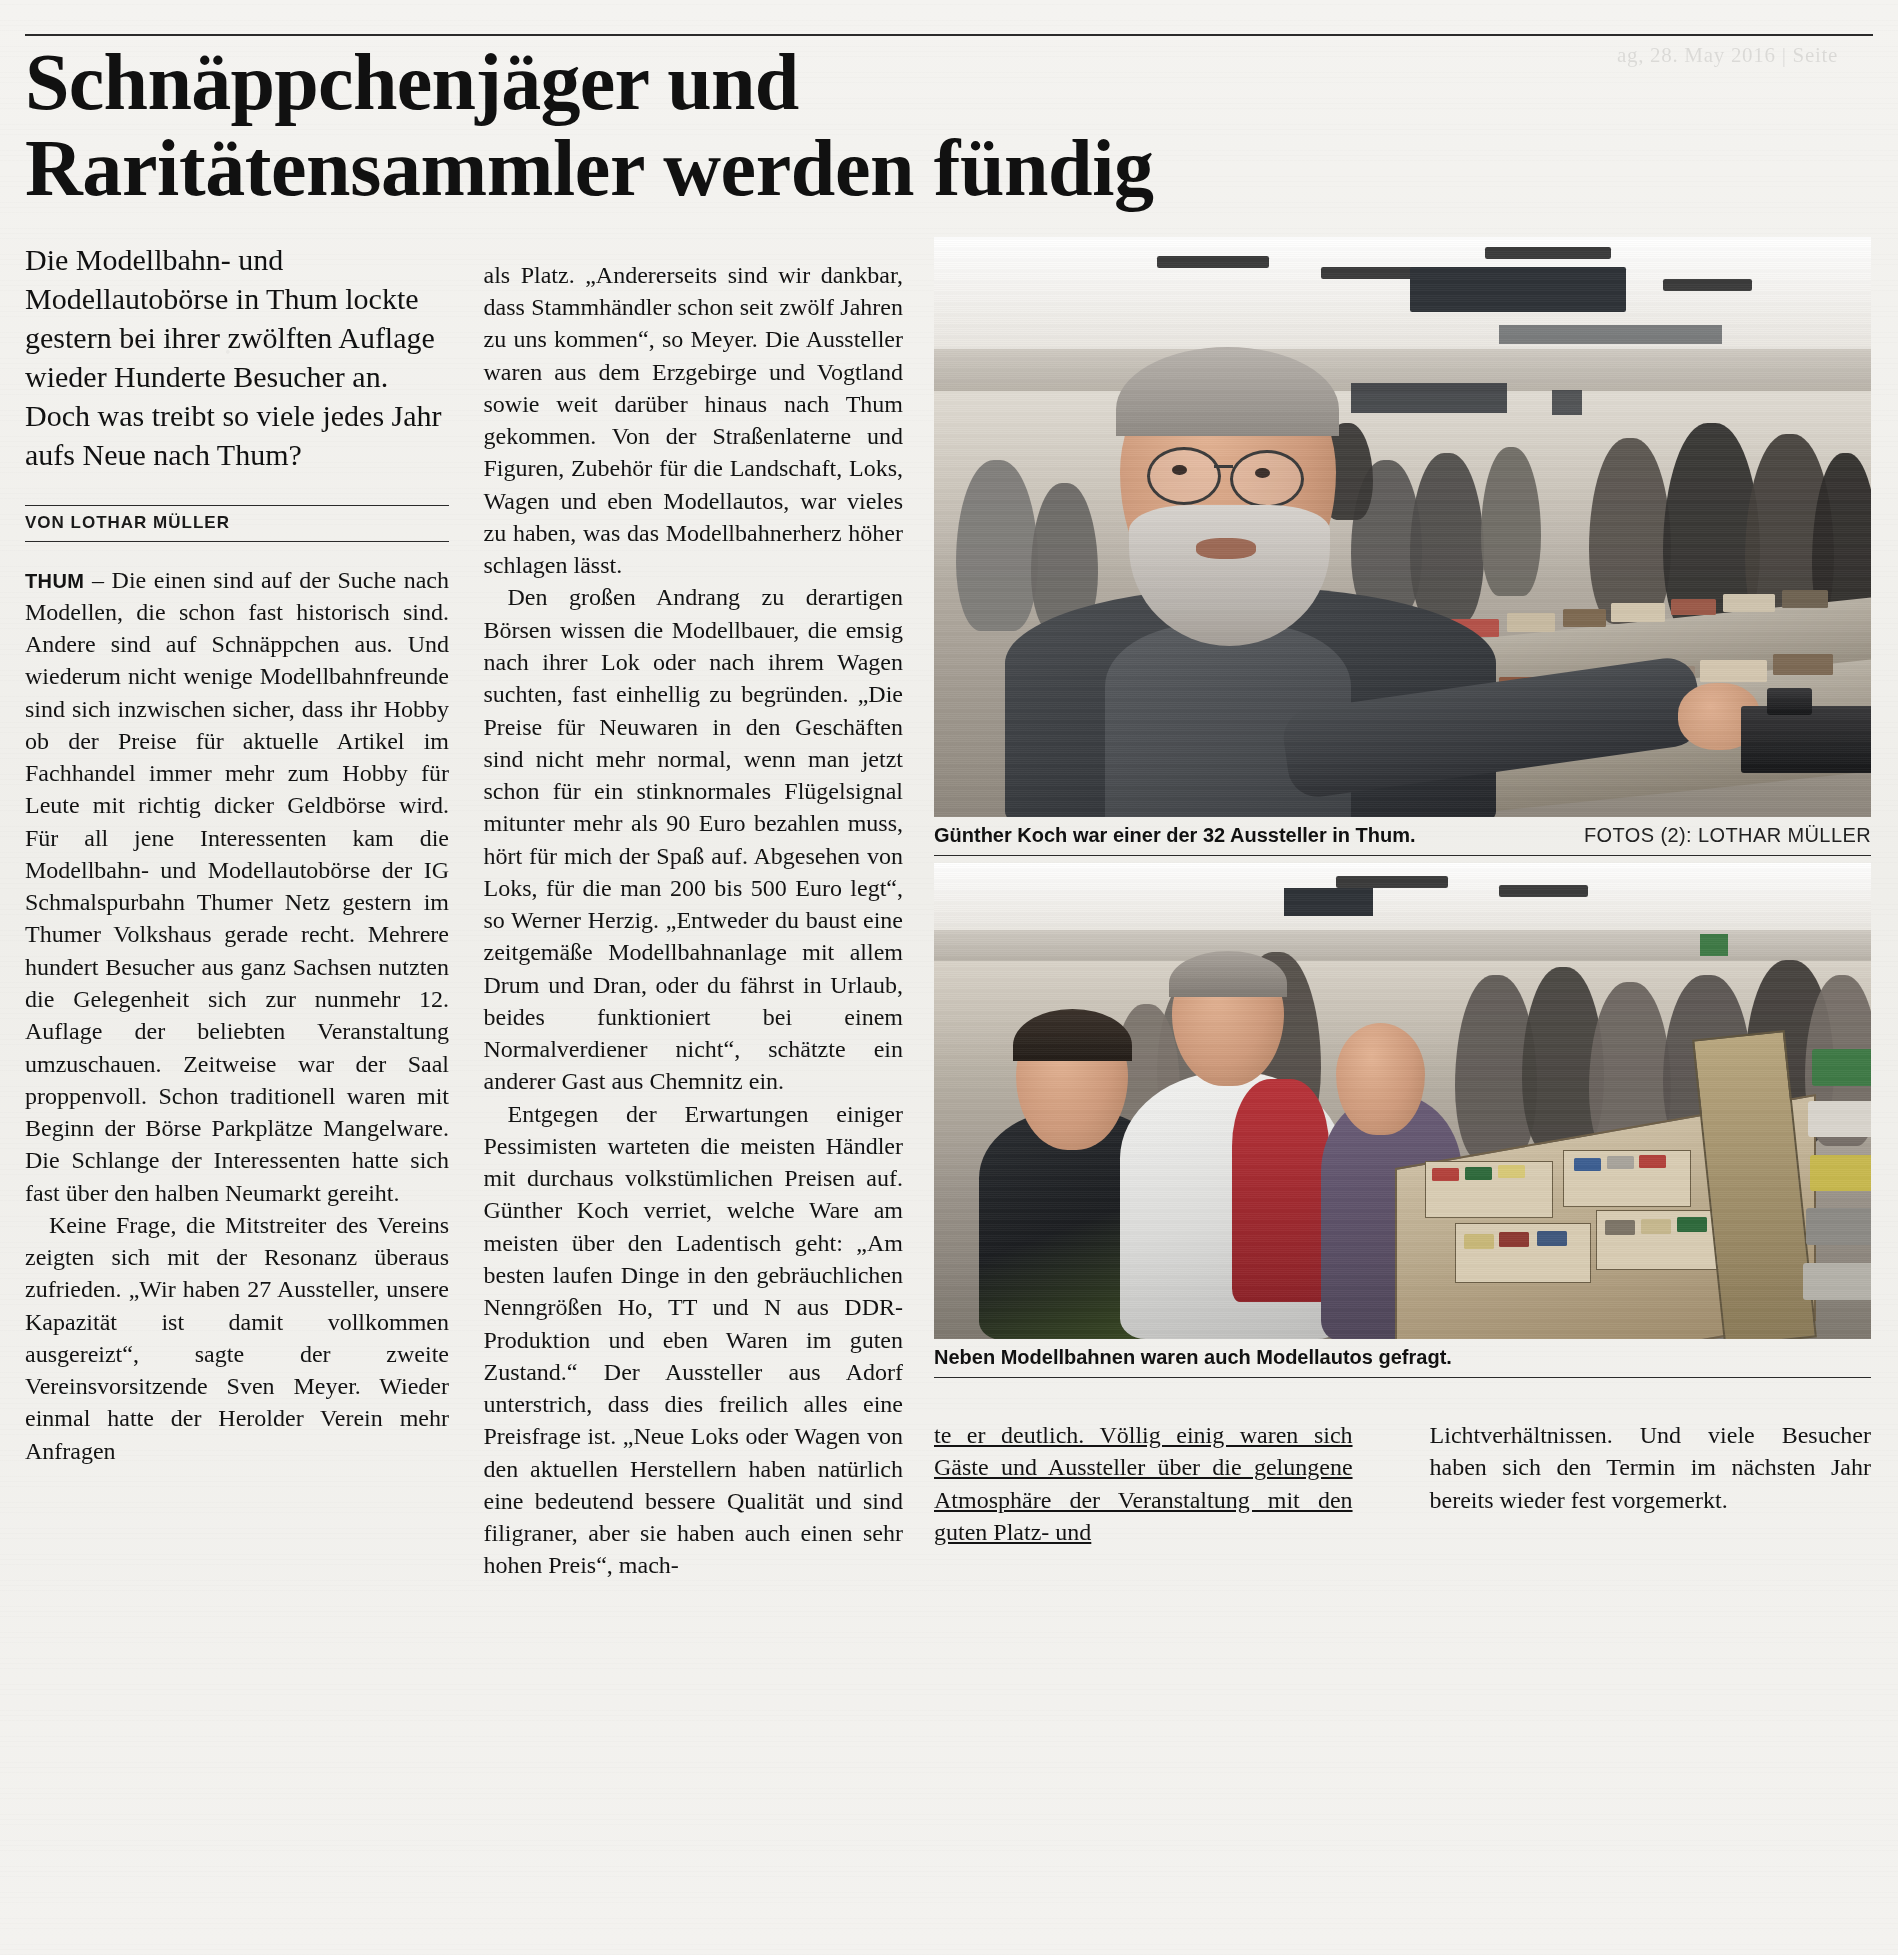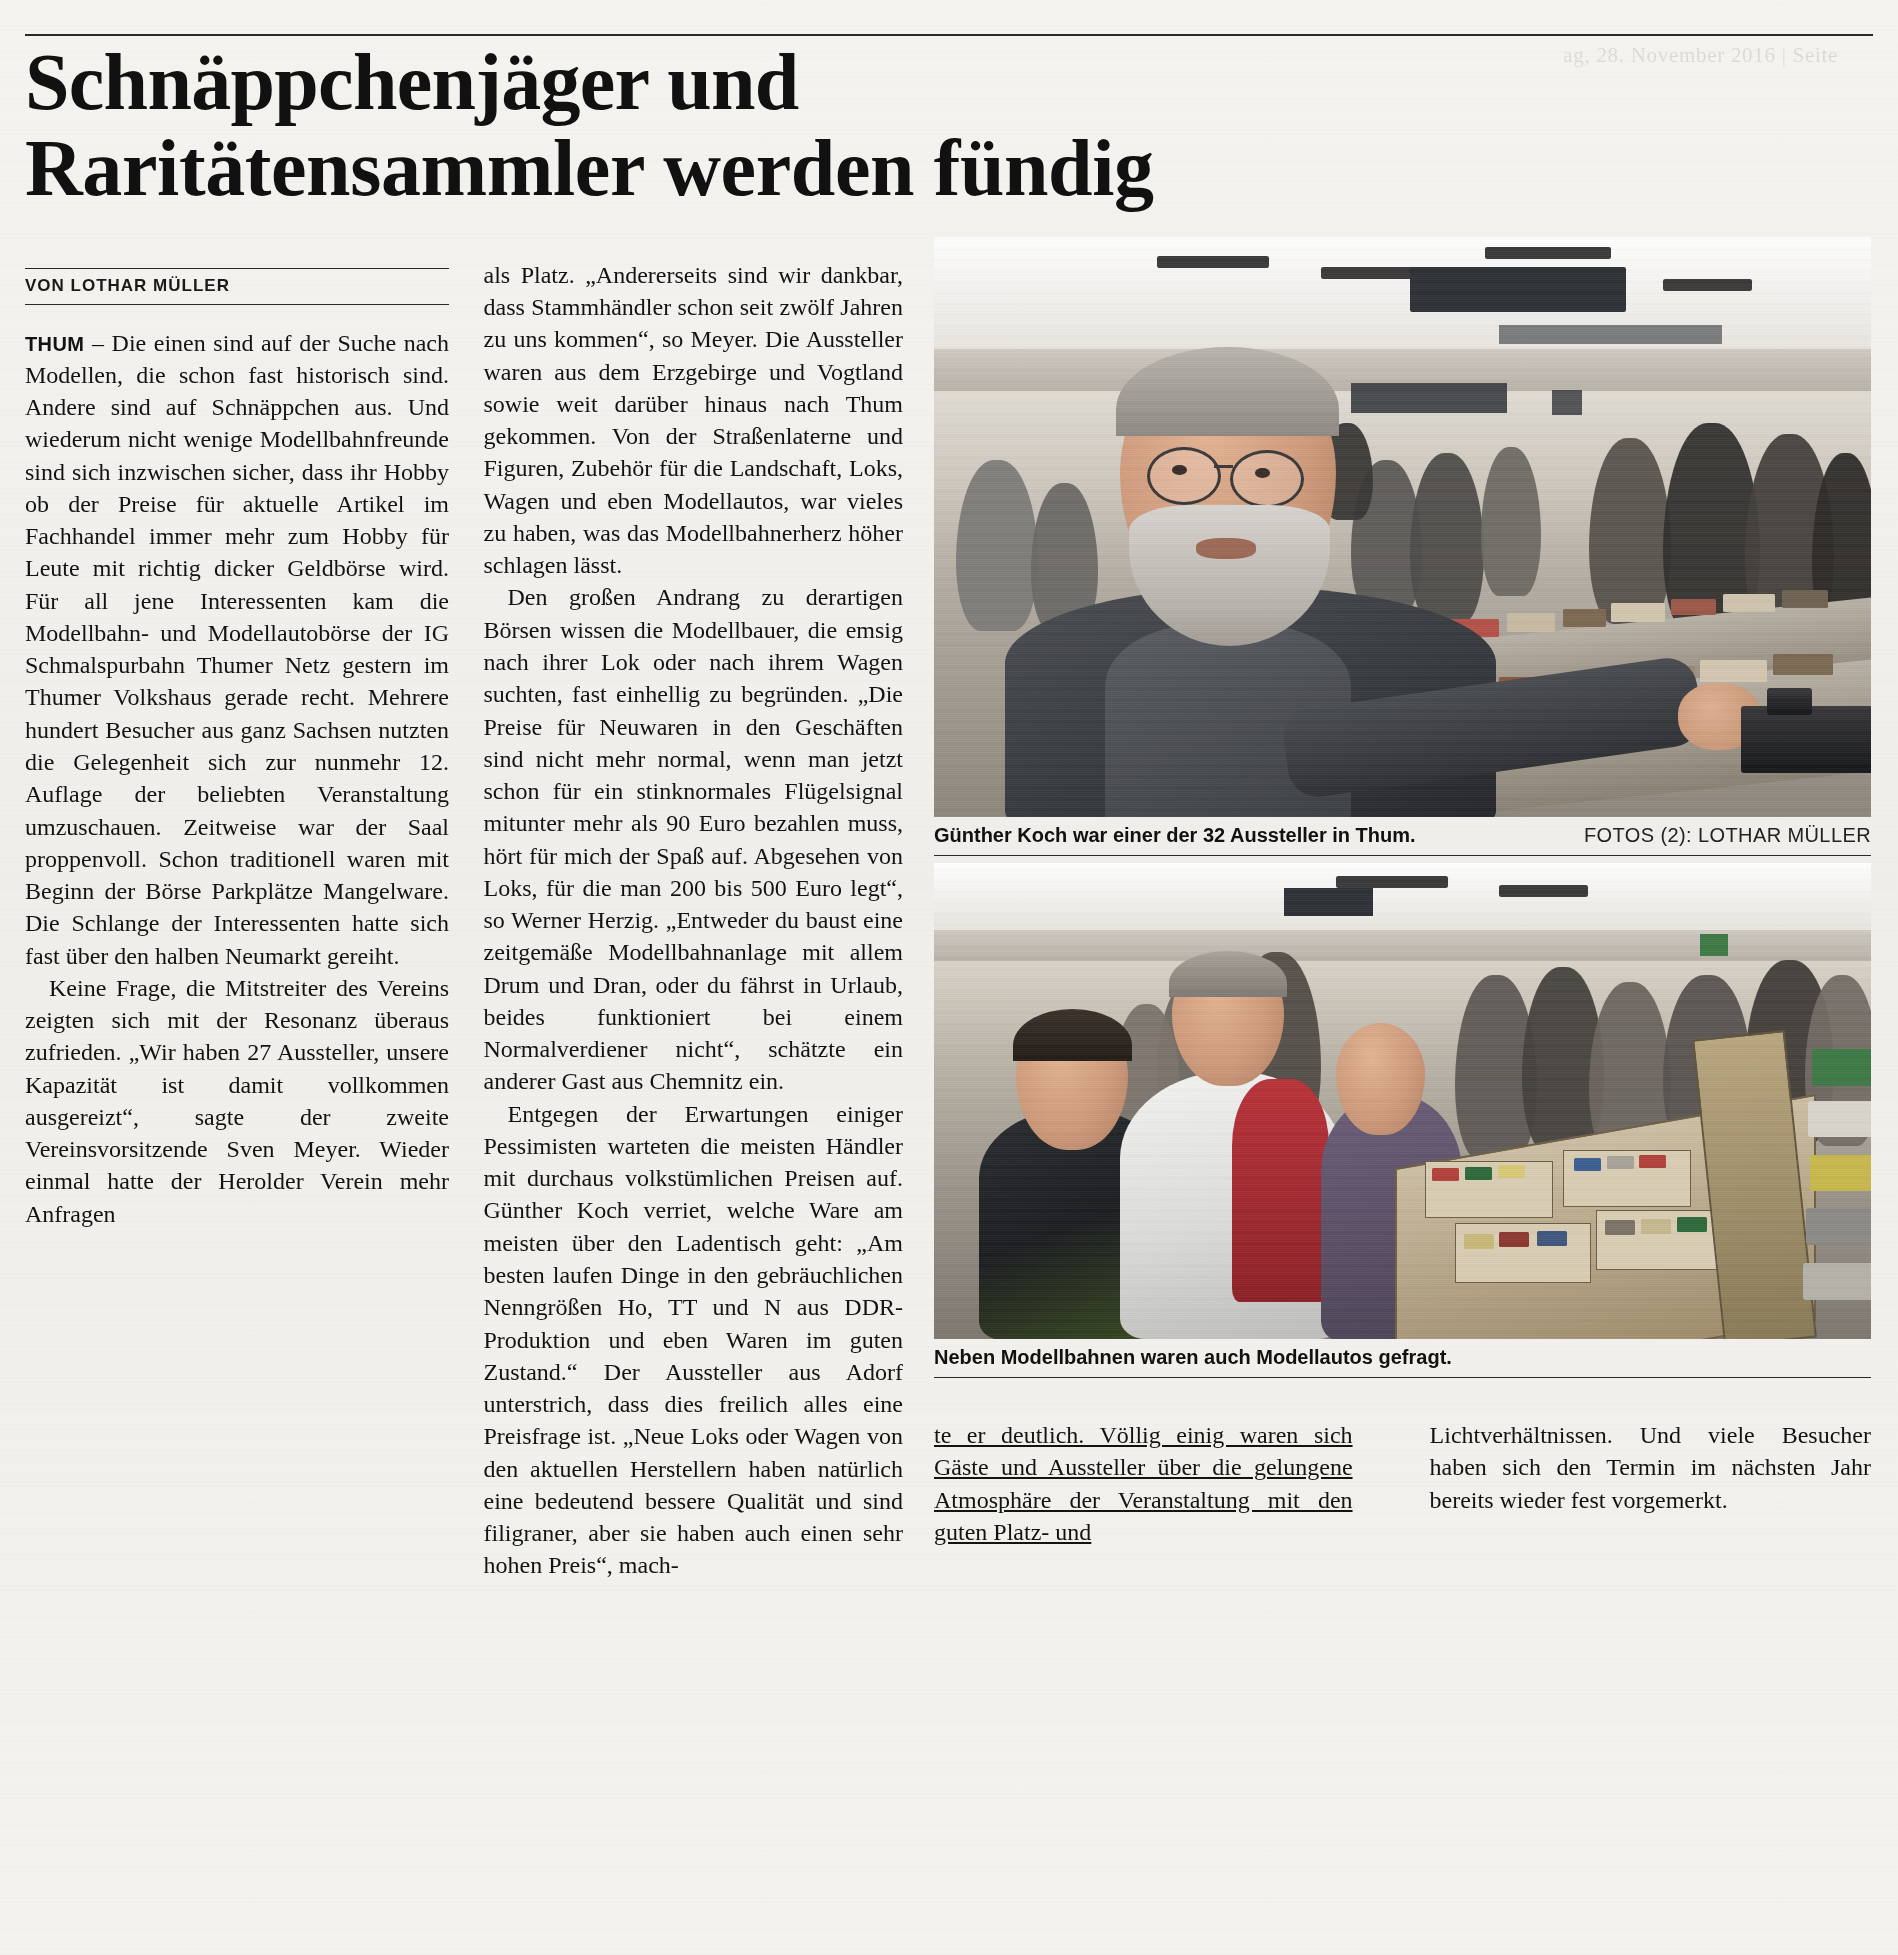--- a/index.html
+++ b/index.html
@@ -297,30 +297,31 @@
     background-image: repeating-linear-gradient(0deg, rgba(255,255,255,0.035) 0 0.7px, rgba(0,0,0,0.02) 0.7px 2.2px);
     pointer-events:none;
   }
 </style>
 </head>
 <body>
 
 <div class="page">
 
   <div class="rule-top"></div>
-  <div class="masthead-ghost">ag, 28. November 2016   |   Seite</div>
+  <div class="masthead-ghost">ag, 28. May 2016   |   Seite</div>
 
   <h1 class="headline">
     <span class="l1">Schnäppchenjäger und</span>
     <span class="l2">Raritätensammler werden fündig</span>
   </h1>
 
   <div class="content">
 
     <div class="col col-1">
+      <div class="lede">Die Modellbahn- und Modellautobörse in Thum lockte gestern bei ihrer zwölften Auflage wieder Hunderte Besucher an. Doch was treibt so viele jedes Jahr aufs Neue nach Thum?</div>
 
       <div class="byline-wrap">
         <span class="byline">VON LOTHAR MÜLLER</span>
       </div>
 
       <div class="body-text">
         <p class="first"><span class="dateline">THUM</span><span> – Die einen sind auf der Suche nach Modellen, die schon fast historisch sind. Andere sind auf Schnäppchen aus. Und wiederum nicht wenige Modellbahnfreunde sind sich inzwischen sicher, dass ihr Hobby ob der Preise für aktuelle Artikel im Fachhandel immer mehr zum Hobby für Leute mit richtig dicker Geldbörse wird. Für all jene Interessenten kam die Modellbahn- und Modellautobörse der IG Schmalspurbahn Thumer Netz gestern im Thumer Volkshaus gerade recht. Mehrere hundert Besucher aus ganz Sachsen nutzten die Gelegenheit sich zur nunmehr 12. Auflage der beliebten Veranstaltung umzuschauen. Zeitweise war der Saal proppenvoll. Schon traditionell waren mit Beginn der Börse Parkplätze Mangelware. Die Schlange der Interessenten hatte sich fast über den halben Neumarkt gereiht.</span></p>
         <p>Keine Frage, die Mitstreiter des Vereins zeigten sich mit der Resonanz überaus zufrieden. „Wir haben 27 Aussteller, unsere Kapazität ist damit vollkommen ausgereizt“, sagte der zweite Vereinsvorsitzende Sven Meyer. Wieder einmal hatte der Herolder Verein mehr Anfragen</p>
       </div>
     </div>

